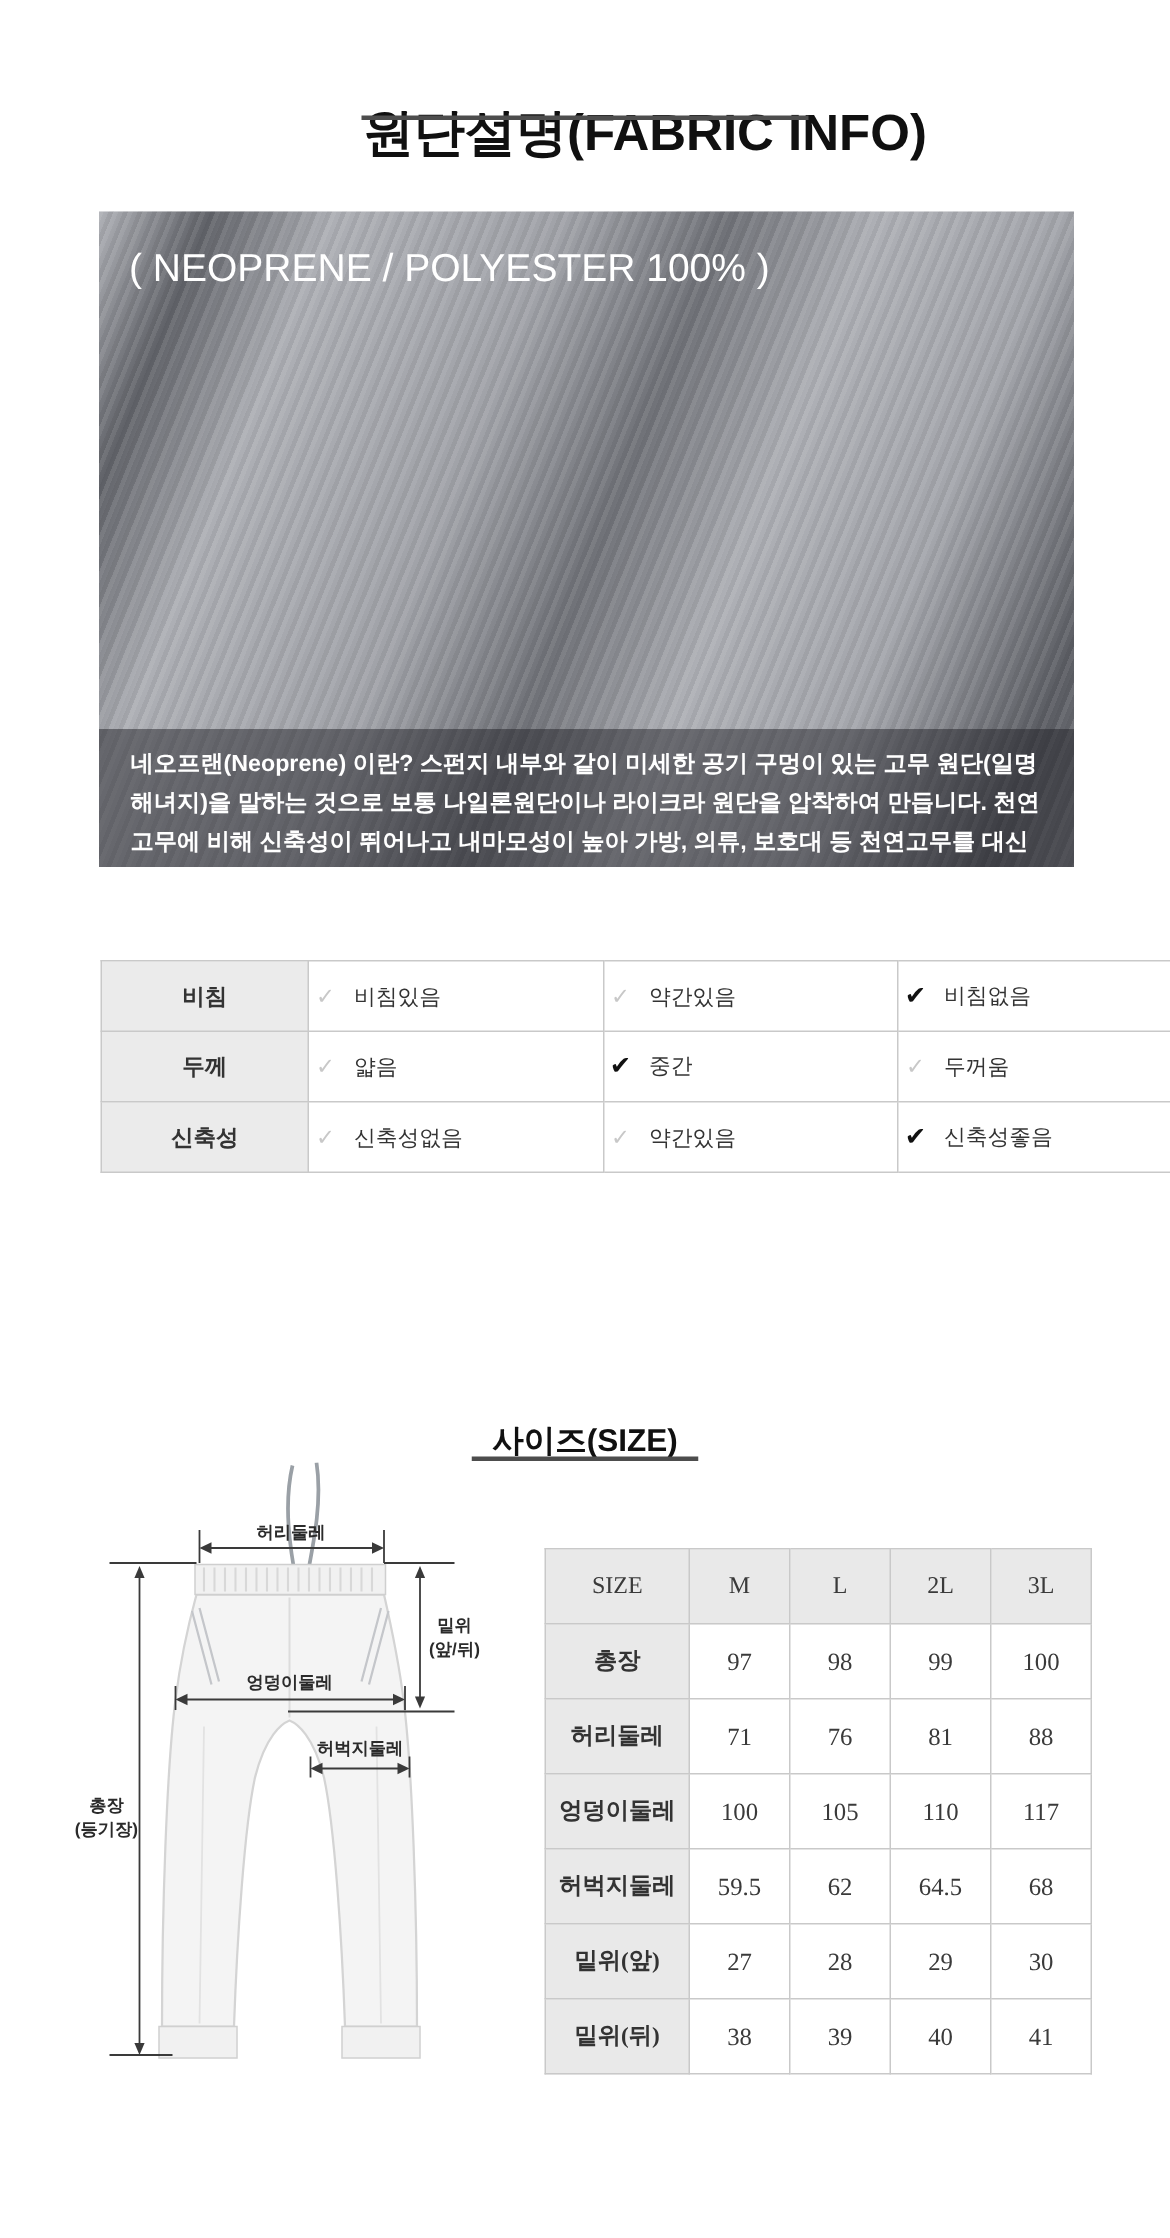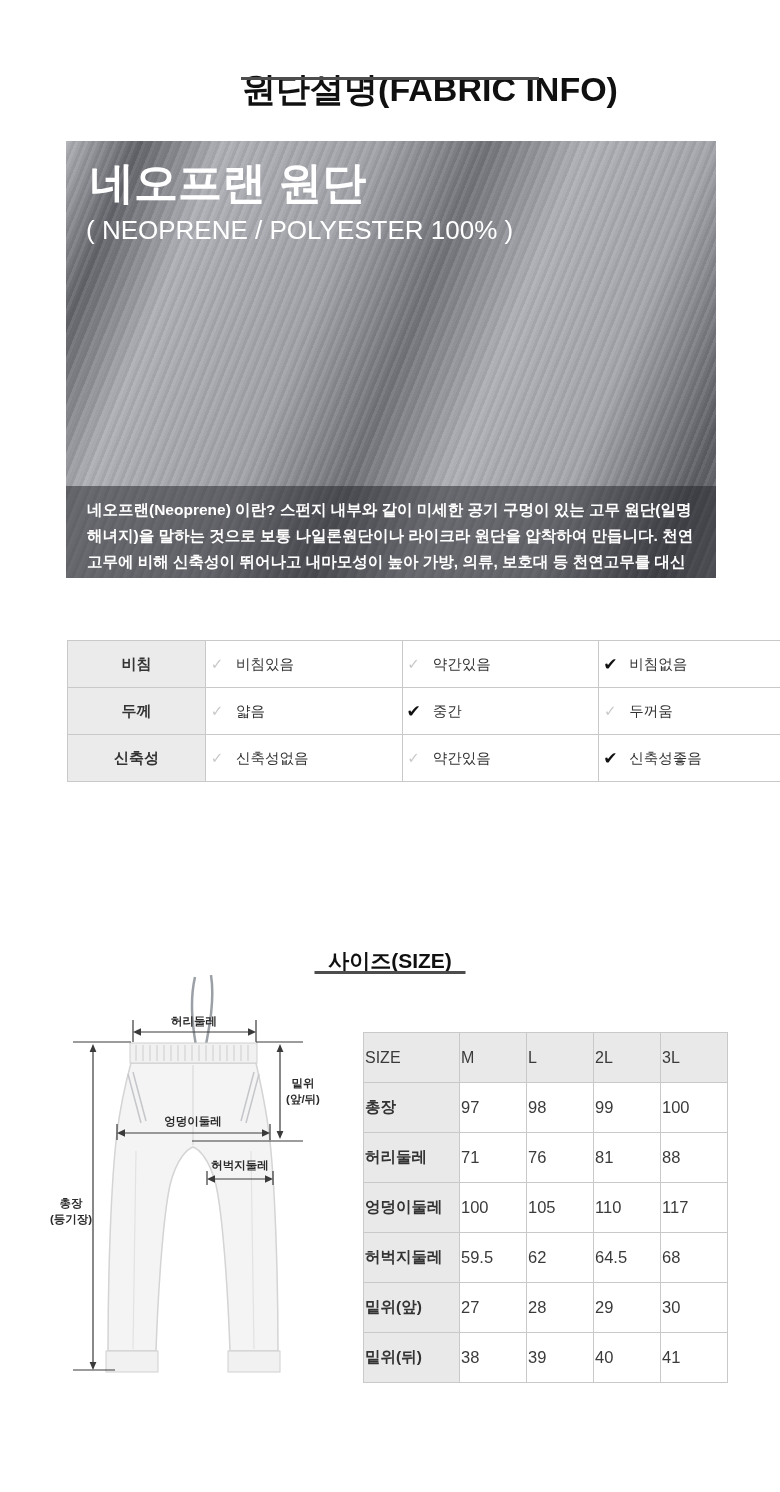--- a/index.html
+++ b/index.html
@@ -42,38 +42,37 @@
   .opt-t{vertical-align:middle;}
 
   
   .pants{position:absolute;left:35px;top:975px;width:300px;height:420px;}
   .pants text{font-family:"Liberation Sans","DejaVu Sans",sans-serif;font-size:11.5px;font-weight:bold;fill:#2b2b2b;}
   .pants .meas{stroke:#3a3a3a;stroke-width:1.2;fill:none;}
   .pants .head{fill:#3a3a3a;stroke:none;}
 
   
   .sizes{position:absolute;left:363px;top:1032px;width:364px;}
-  .sizes th,.sizes td{border:1px solid #c9c9c9;height:50px;box-sizing:border-box;text-align:left;}
+  .sizes th,.sizes td{border:1px solid #c9c9c9;height:50px;box-sizing:border-box;text-align:center;font-family:Liberation Serif, serif;}
   .sizes col.c-label{width:96px;}
   .sizes col.c-val{width:67px;}
   .sizes thead th{background:#e9e9e9;font-size:16px;font-weight:normal;color:#3a3a3a;}
   .sizes tbody th{background:#e9e9e9;font-size:15.5px;font-weight:bold;color:#333;}
   .sizes tbody td{font-size:16.5px;color:#3a3a3a;background:#fff;}
 </style>
 </head>
 <body>
 
 <div class="page">
 
   <h1 class="sec-title fabric-title">원단설명(FABRIC INFO)</h1>
   <div class="title-line fabric-line"></div>
 
   <div class="hero">
     <div class="hero-text">
-      <h2 class="hero-heading">네오프랜 원단</h2>
       <div class="hero-subheading">( NEOPRENE / POLYESTER 100% )</div>
     </div>
     <div class="hero-overlay">
       <p class="hero-desc">네오프랜(Neoprene) 이란? 스펀지 내부와 같이 미세한 공기 구멍이 있는 고무 원단(일명 해녀지)을 말하는 것으로 보통 나일론원단이나 라이크라 원단을 압착하여 만듭니다. 천연 고무에 비해 신축성이 뛰어나고 내마모성이 높아 가방, 의류, 보호대 등 천연고무를 대신하여 다양한 용도로 사용하고 있습니다.</p>
     </div>
   </div>
 
   <table class="props">
     <tbody>
       <tr>

